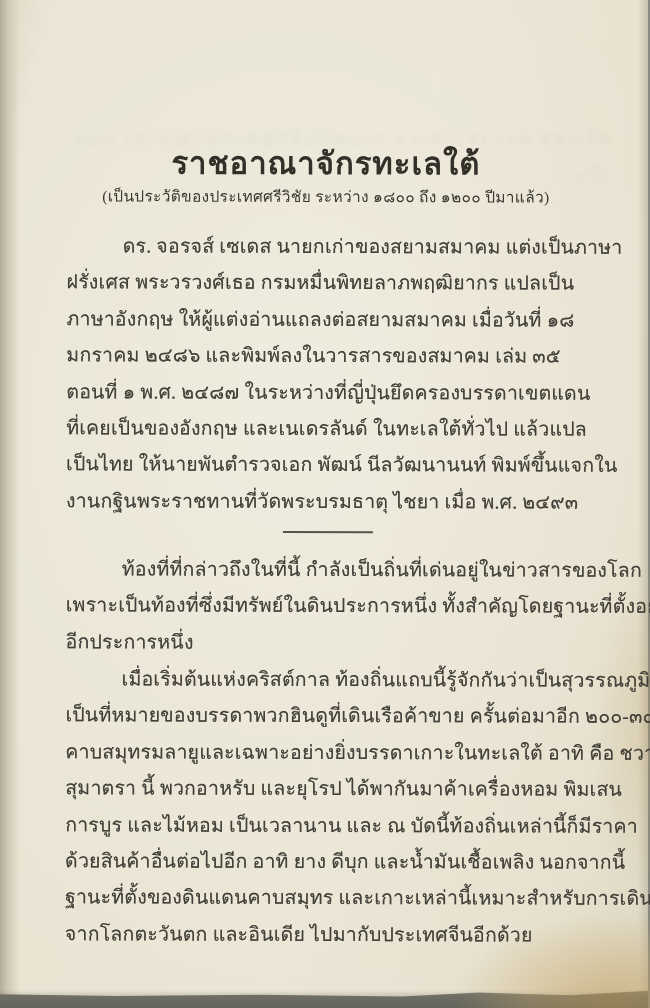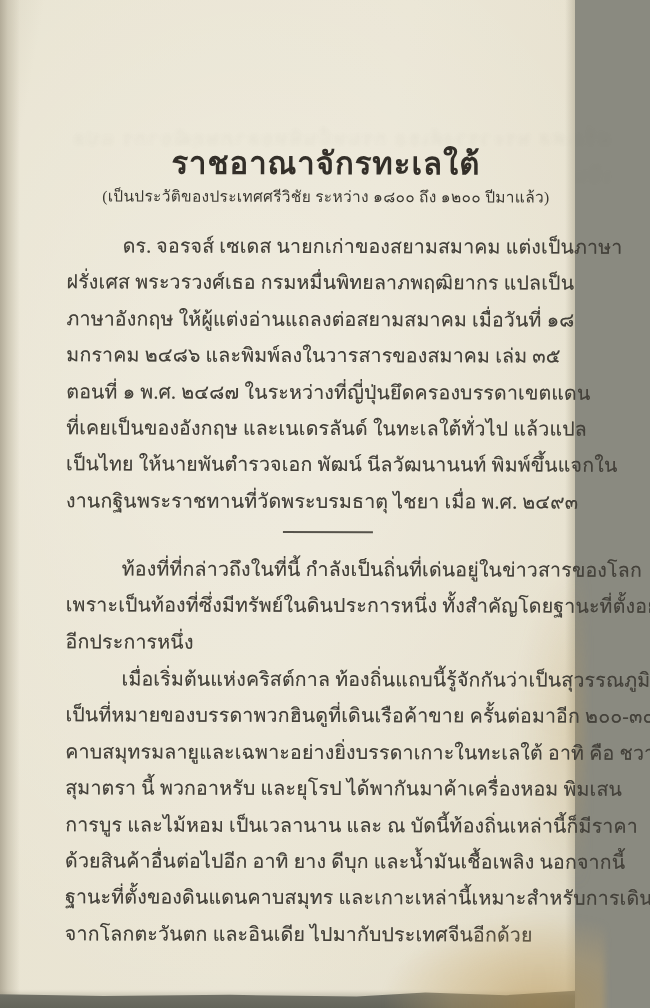--- a/index.html
+++ b/index.html
@@ -4,21 +4,21 @@
 <style>
   html,body{margin:0;padding:0;}
   body{
     width:650px;height:1008px;
     font-family:"Liberation Serif","DejaVu Serif",serif;
     overflow:hidden;
     background:#8a8a80;
   }
   .photo{
     position:relative;
-    width:575px;height:1008px;
+    width:648px;height:1008px;
     background:
       radial-gradient(ellipse 120% 90% at 45% 40%, rgba(255,255,255,0.25), rgba(0,0,0,0) 70%),
       linear-gradient(100deg, #ddd7c4 0%, #e9e4d2 6%, #eae5d4 55%, #e6e0cd 88%, #ded8c4 100%);
   }
   
   .edge-left{
     position:absolute;left:0;top:0;width:20px;height:1008px;
     background:linear-gradient(90deg, #b3ac99 0%, #cfc9b6 40%, rgba(207,201,182,0) 100%);
   }
   

